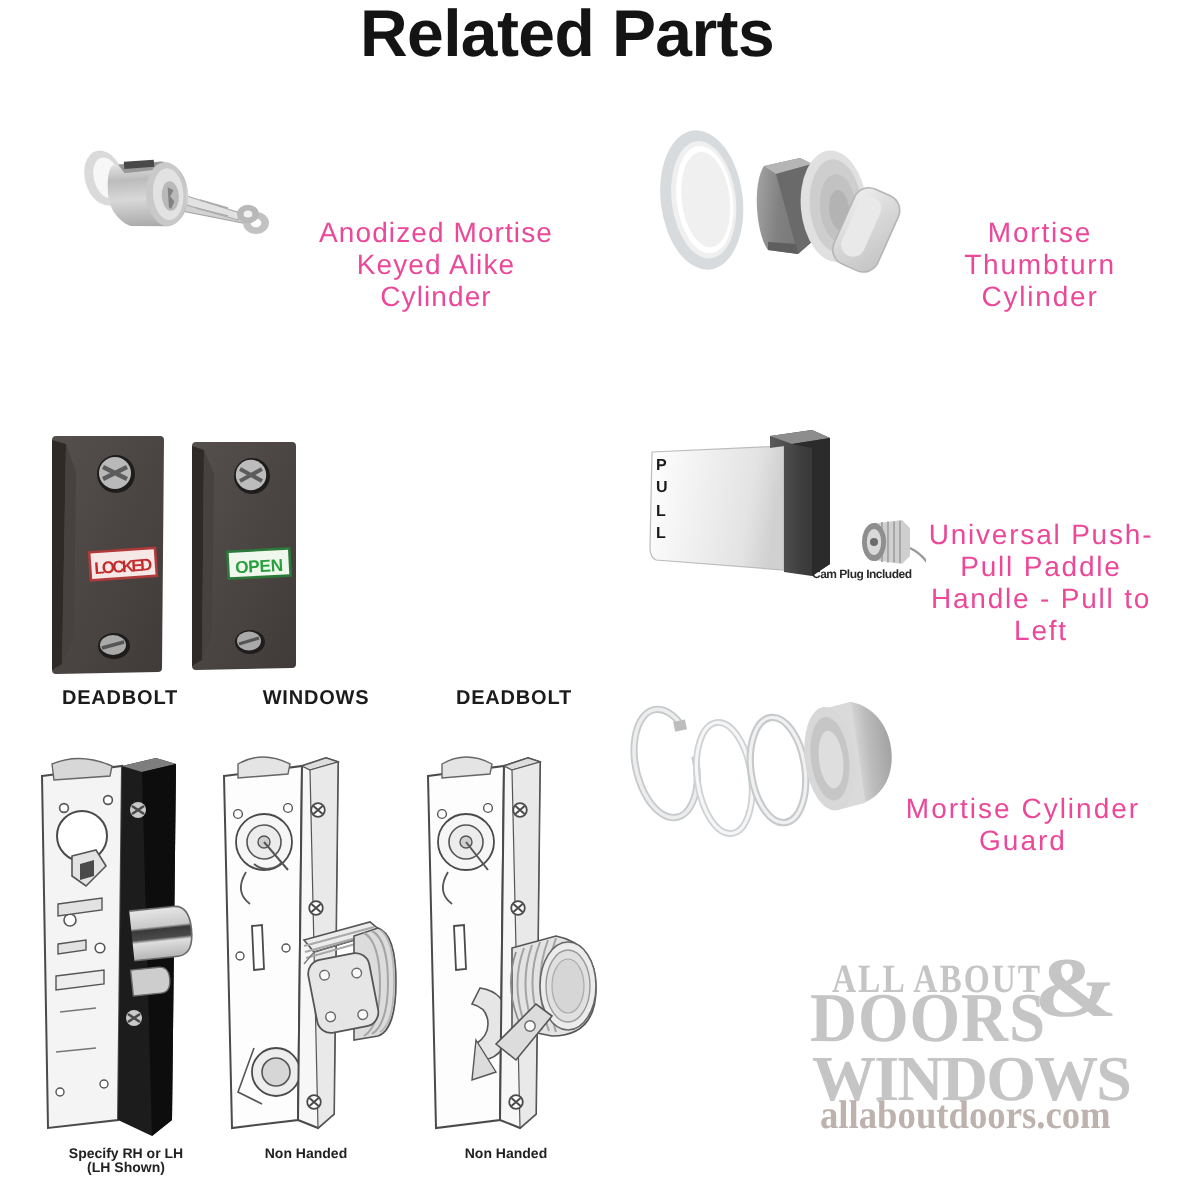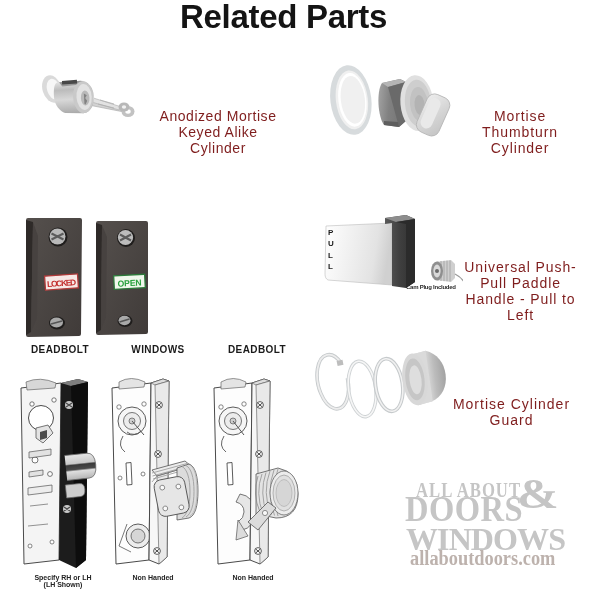--- a/index.html
+++ b/index.html
@@ -1,20 +1,20 @@
 <!DOCTYPE html>
 <html><head>
 <meta charset="utf-8">
 <style>
   html,body{margin:0;padding:0;}
   body{width:600px;height:600px;background:#ffffff;overflow:hidden;
        font-family:"Liberation Sans", sans-serif;}
   #page{position:relative;width:600px;height:520px;}
   .abs{position:absolute;}
-  .cap{color:#7f1d1d;font-size:14px;line-height:16px;text-align:center;letter-spacing:0.55px;}
+  .cap{color:#ec4899;font-size:14px;line-height:16px;text-align:center;letter-spacing:0.55px;}
   .lbl{color:#1b1b1b;font-size:10px;font-weight:bold;text-align:center;letter-spacing:0.4px;}
   .tiny{color:#222;font-size:7px;font-weight:bold;text-align:center;line-height:7px;}
 </style>
 </head>
 <body>
 <div id="page">
 
   <div class="abs" style="left:0;top:-2px;width:567px;text-align:center;
        font-size:33px;font-weight:bold;color:#141414;letter-spacing:-0.3px;">Related Parts</div>
 

